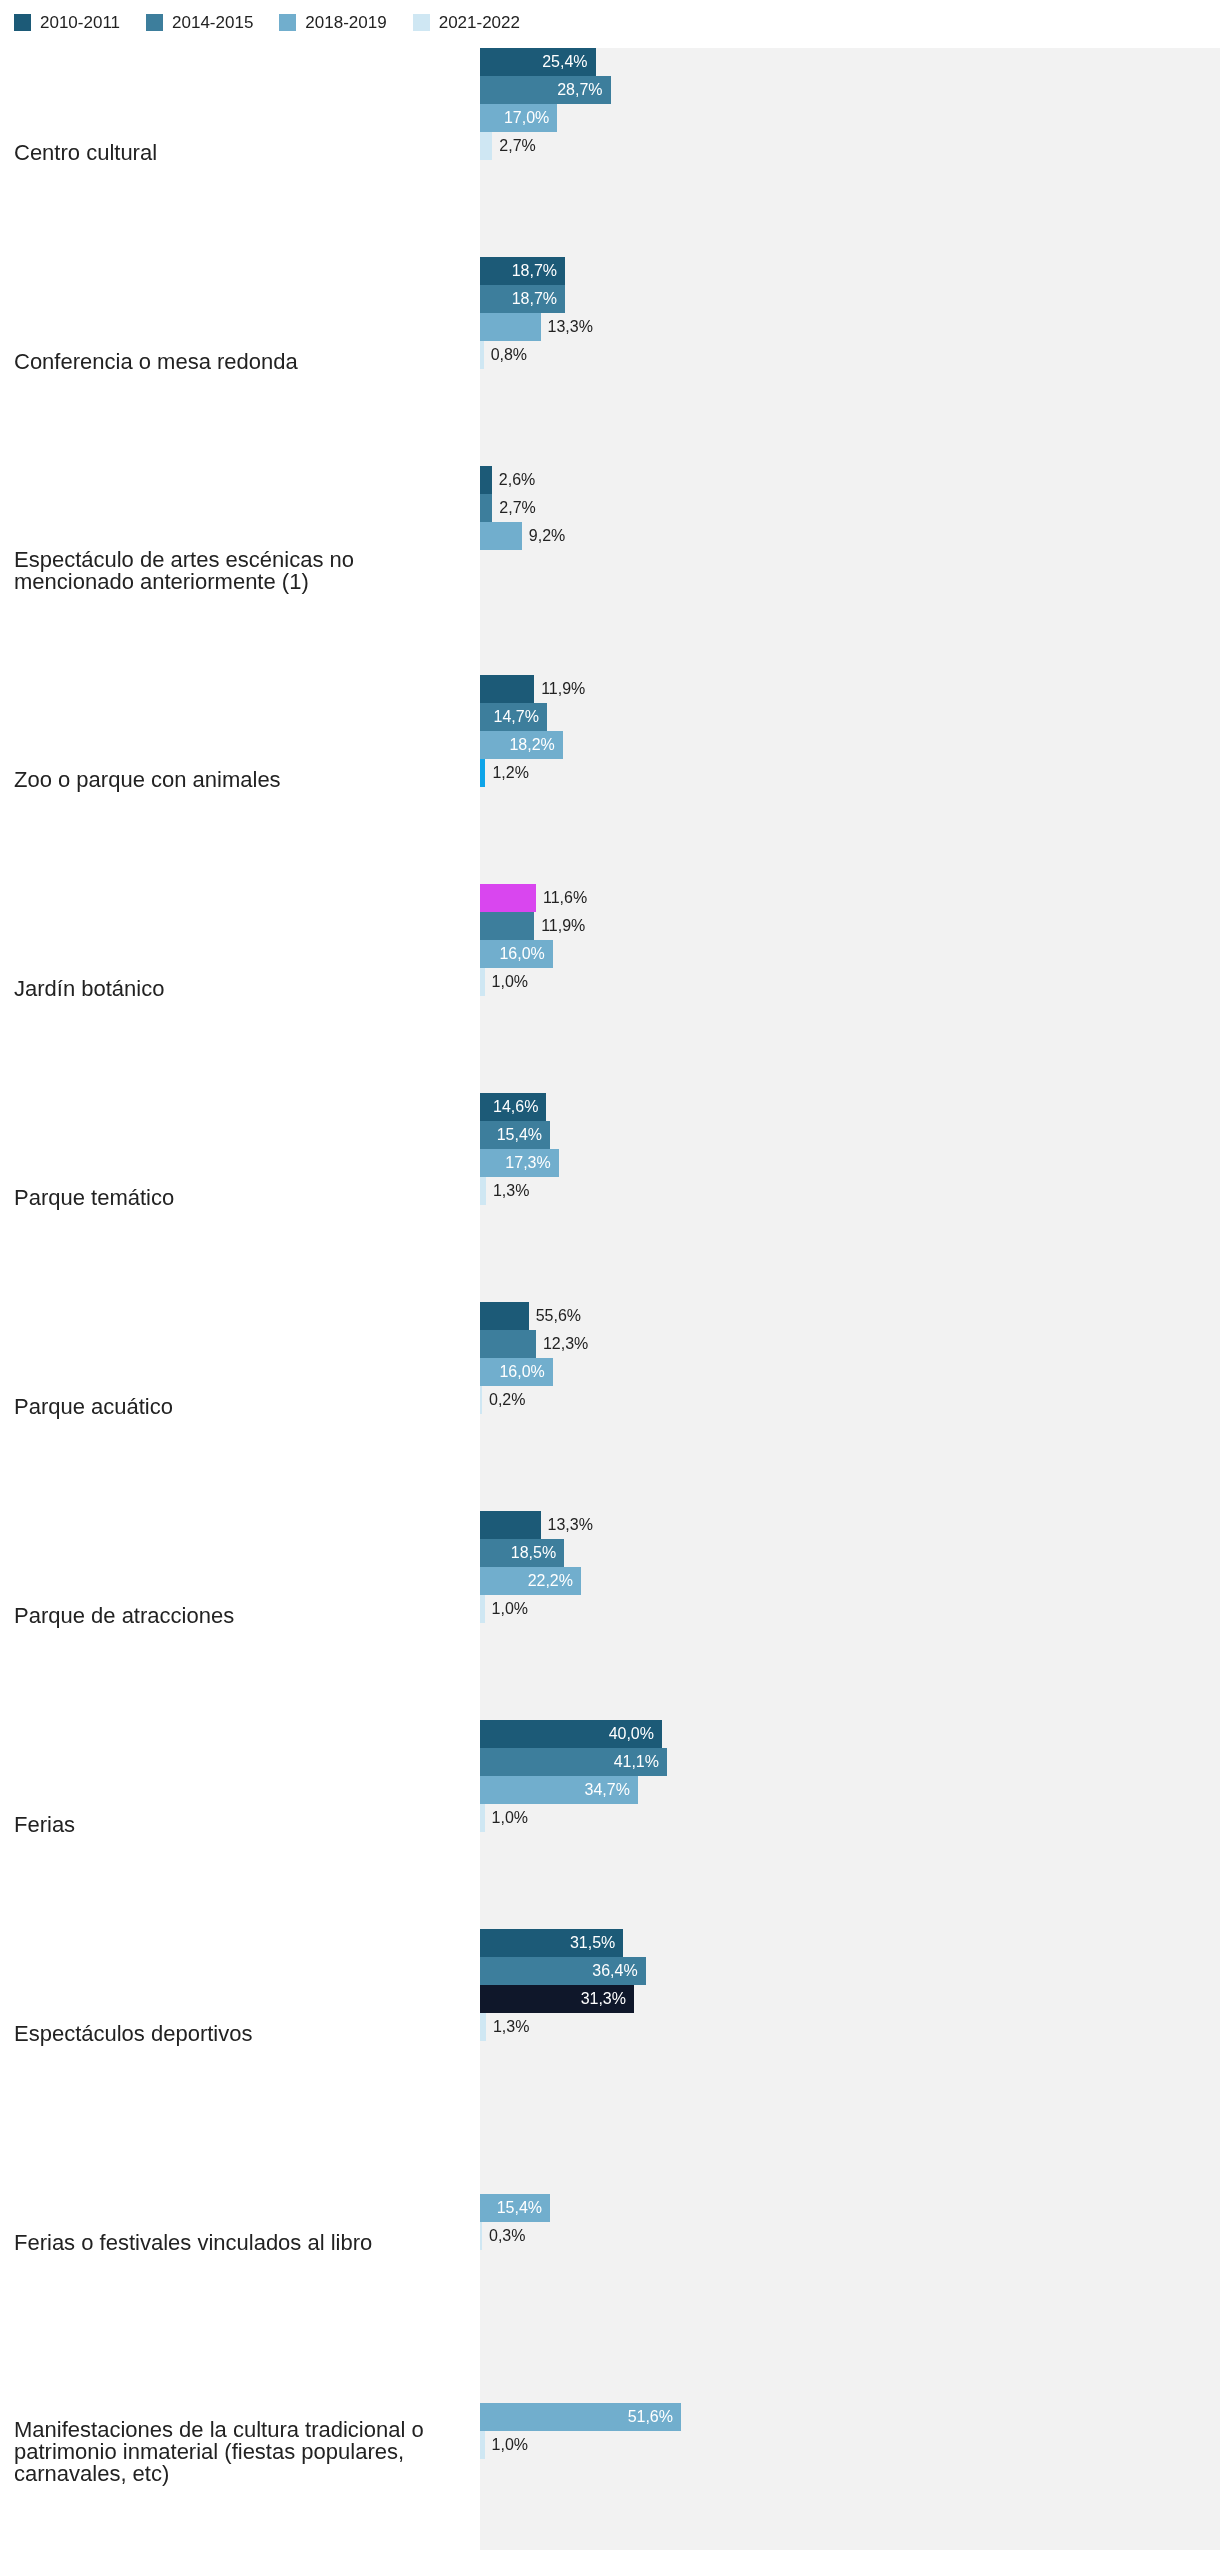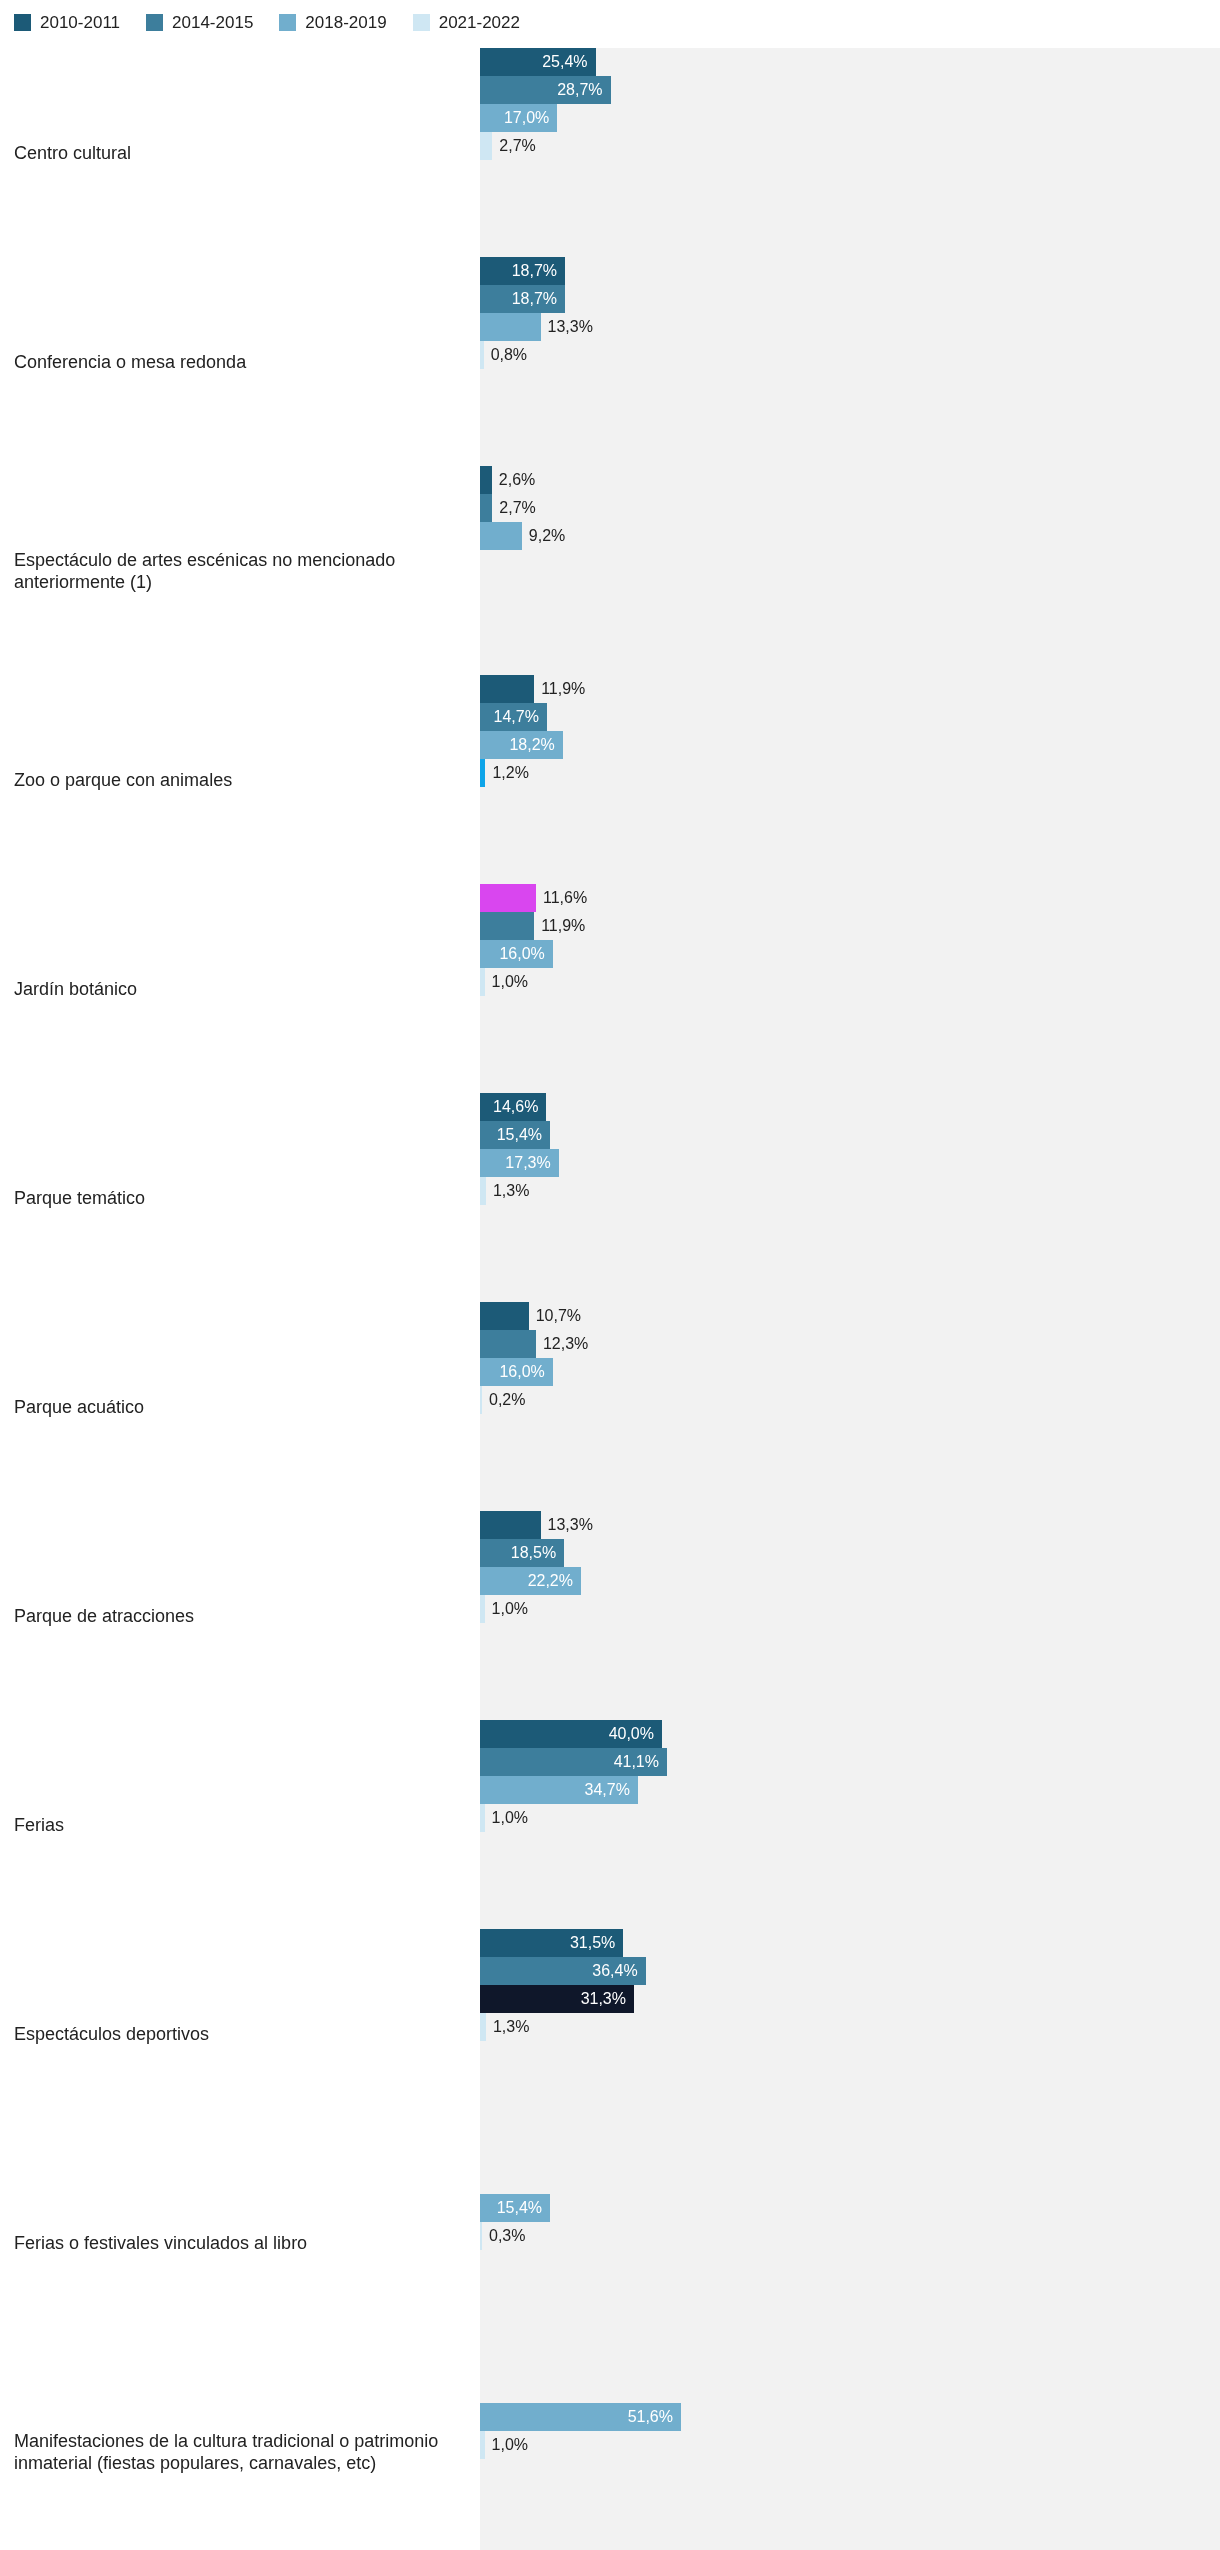--- a/index.html
+++ b/index.html
@@ -56,21 +56,21 @@
     display: flex;
     align-items: stretch;
   }
   .row-label {
     width: 480px;
     flex: 0 0 480px;
     display: flex;
     align-items: center;
     padding-left: 14px;
     padding-right: 12px;
-    font-size: 18px;
+    font-size: 22px;
     line-height: 22px;
     color: #222222;
   }
   .row-plot {
     position: relative;
     flex: 1 1 auto;
     background: #f2f2f2;
   }
   .bars {
     position: absolute;
@@ -289,21 +289,21 @@
             </div>
           </div>
         </div>
       </div>
       <div class="row" style="height: 209px;">
         <div class="row-label">Parque acuático</div>
         <div class="row-plot">
           <div class="bars">
             <div class="bar-line">
               <div class="bar" style="width: 48.685px; background: rgb(28, 90, 119);">
-                <span class="bar-value outside">10,7%</span>
+                <span class="bar-value outside">55,6%</span>
               </div>
             </div>
             <div class="bar-line">
               <div class="bar" style="width: 55.965px; background: rgb(61, 126, 156);">
                 <span class="bar-value outside">12,3%</span>
               </div>
             </div>
             <div class="bar-line">
               <div class="bar" style="width: 72.8px; background: rgb(113, 174, 205);">
                 <span class="bar-value inside">16,0%</span>

